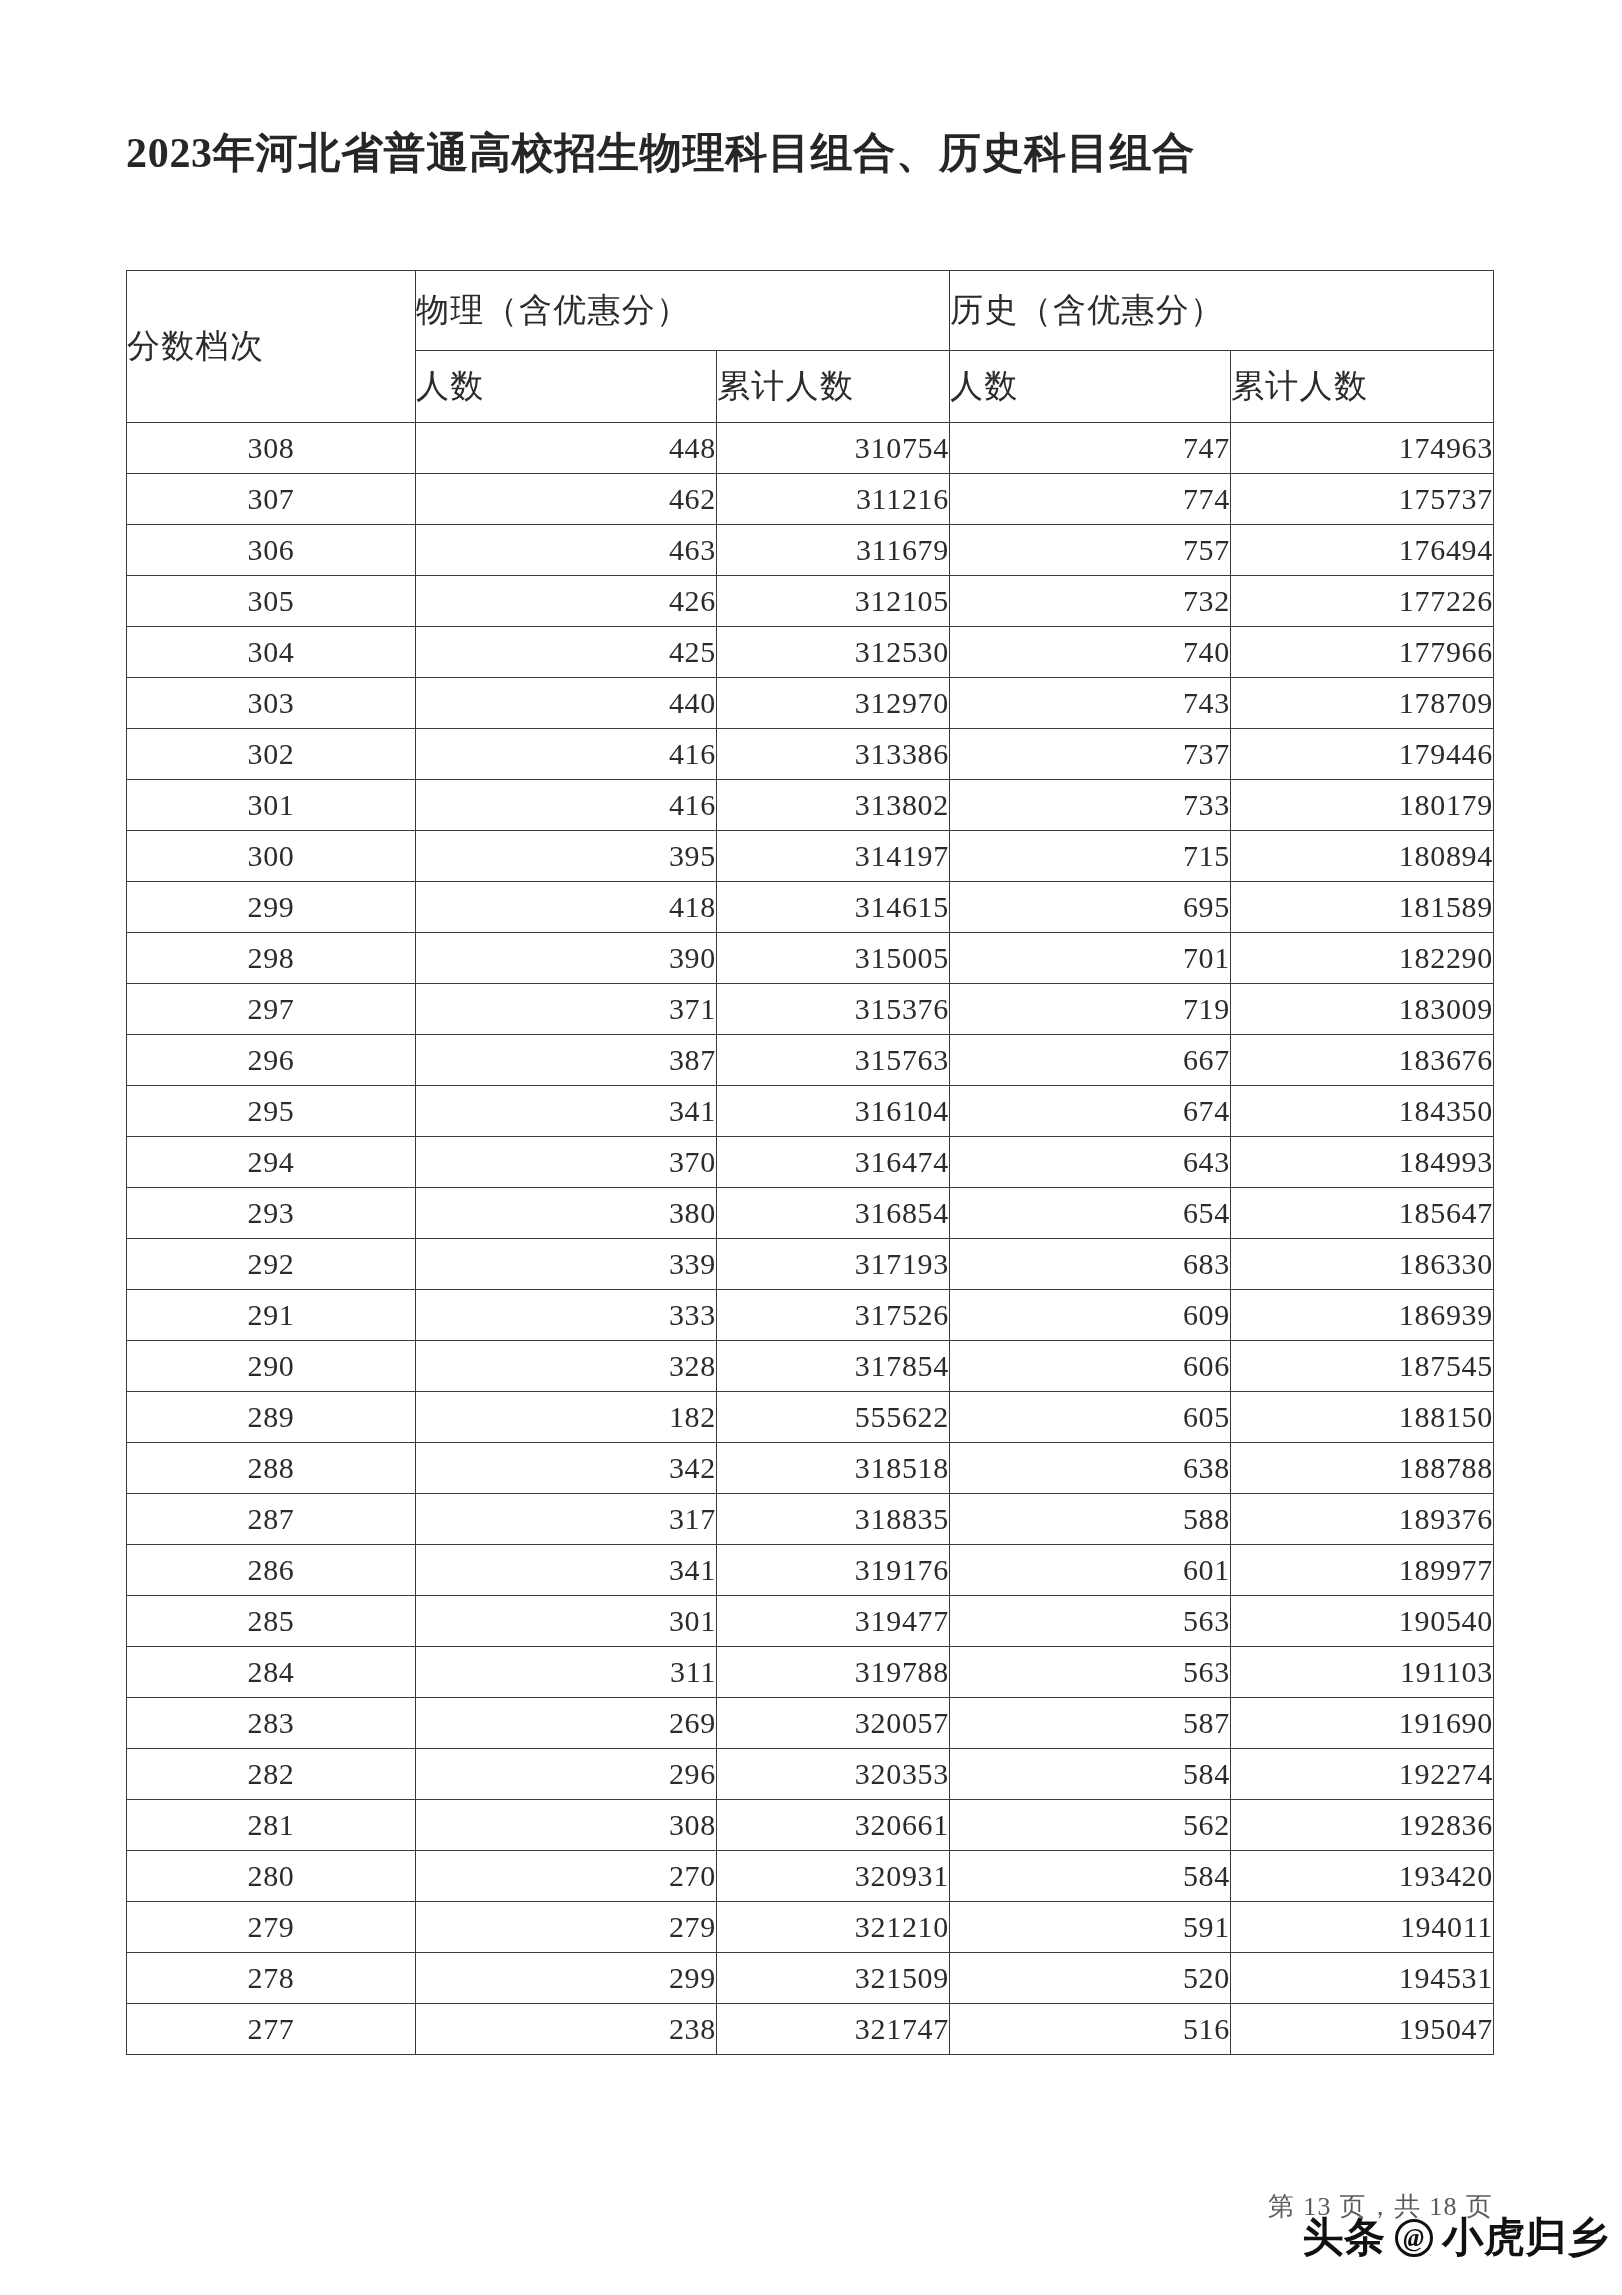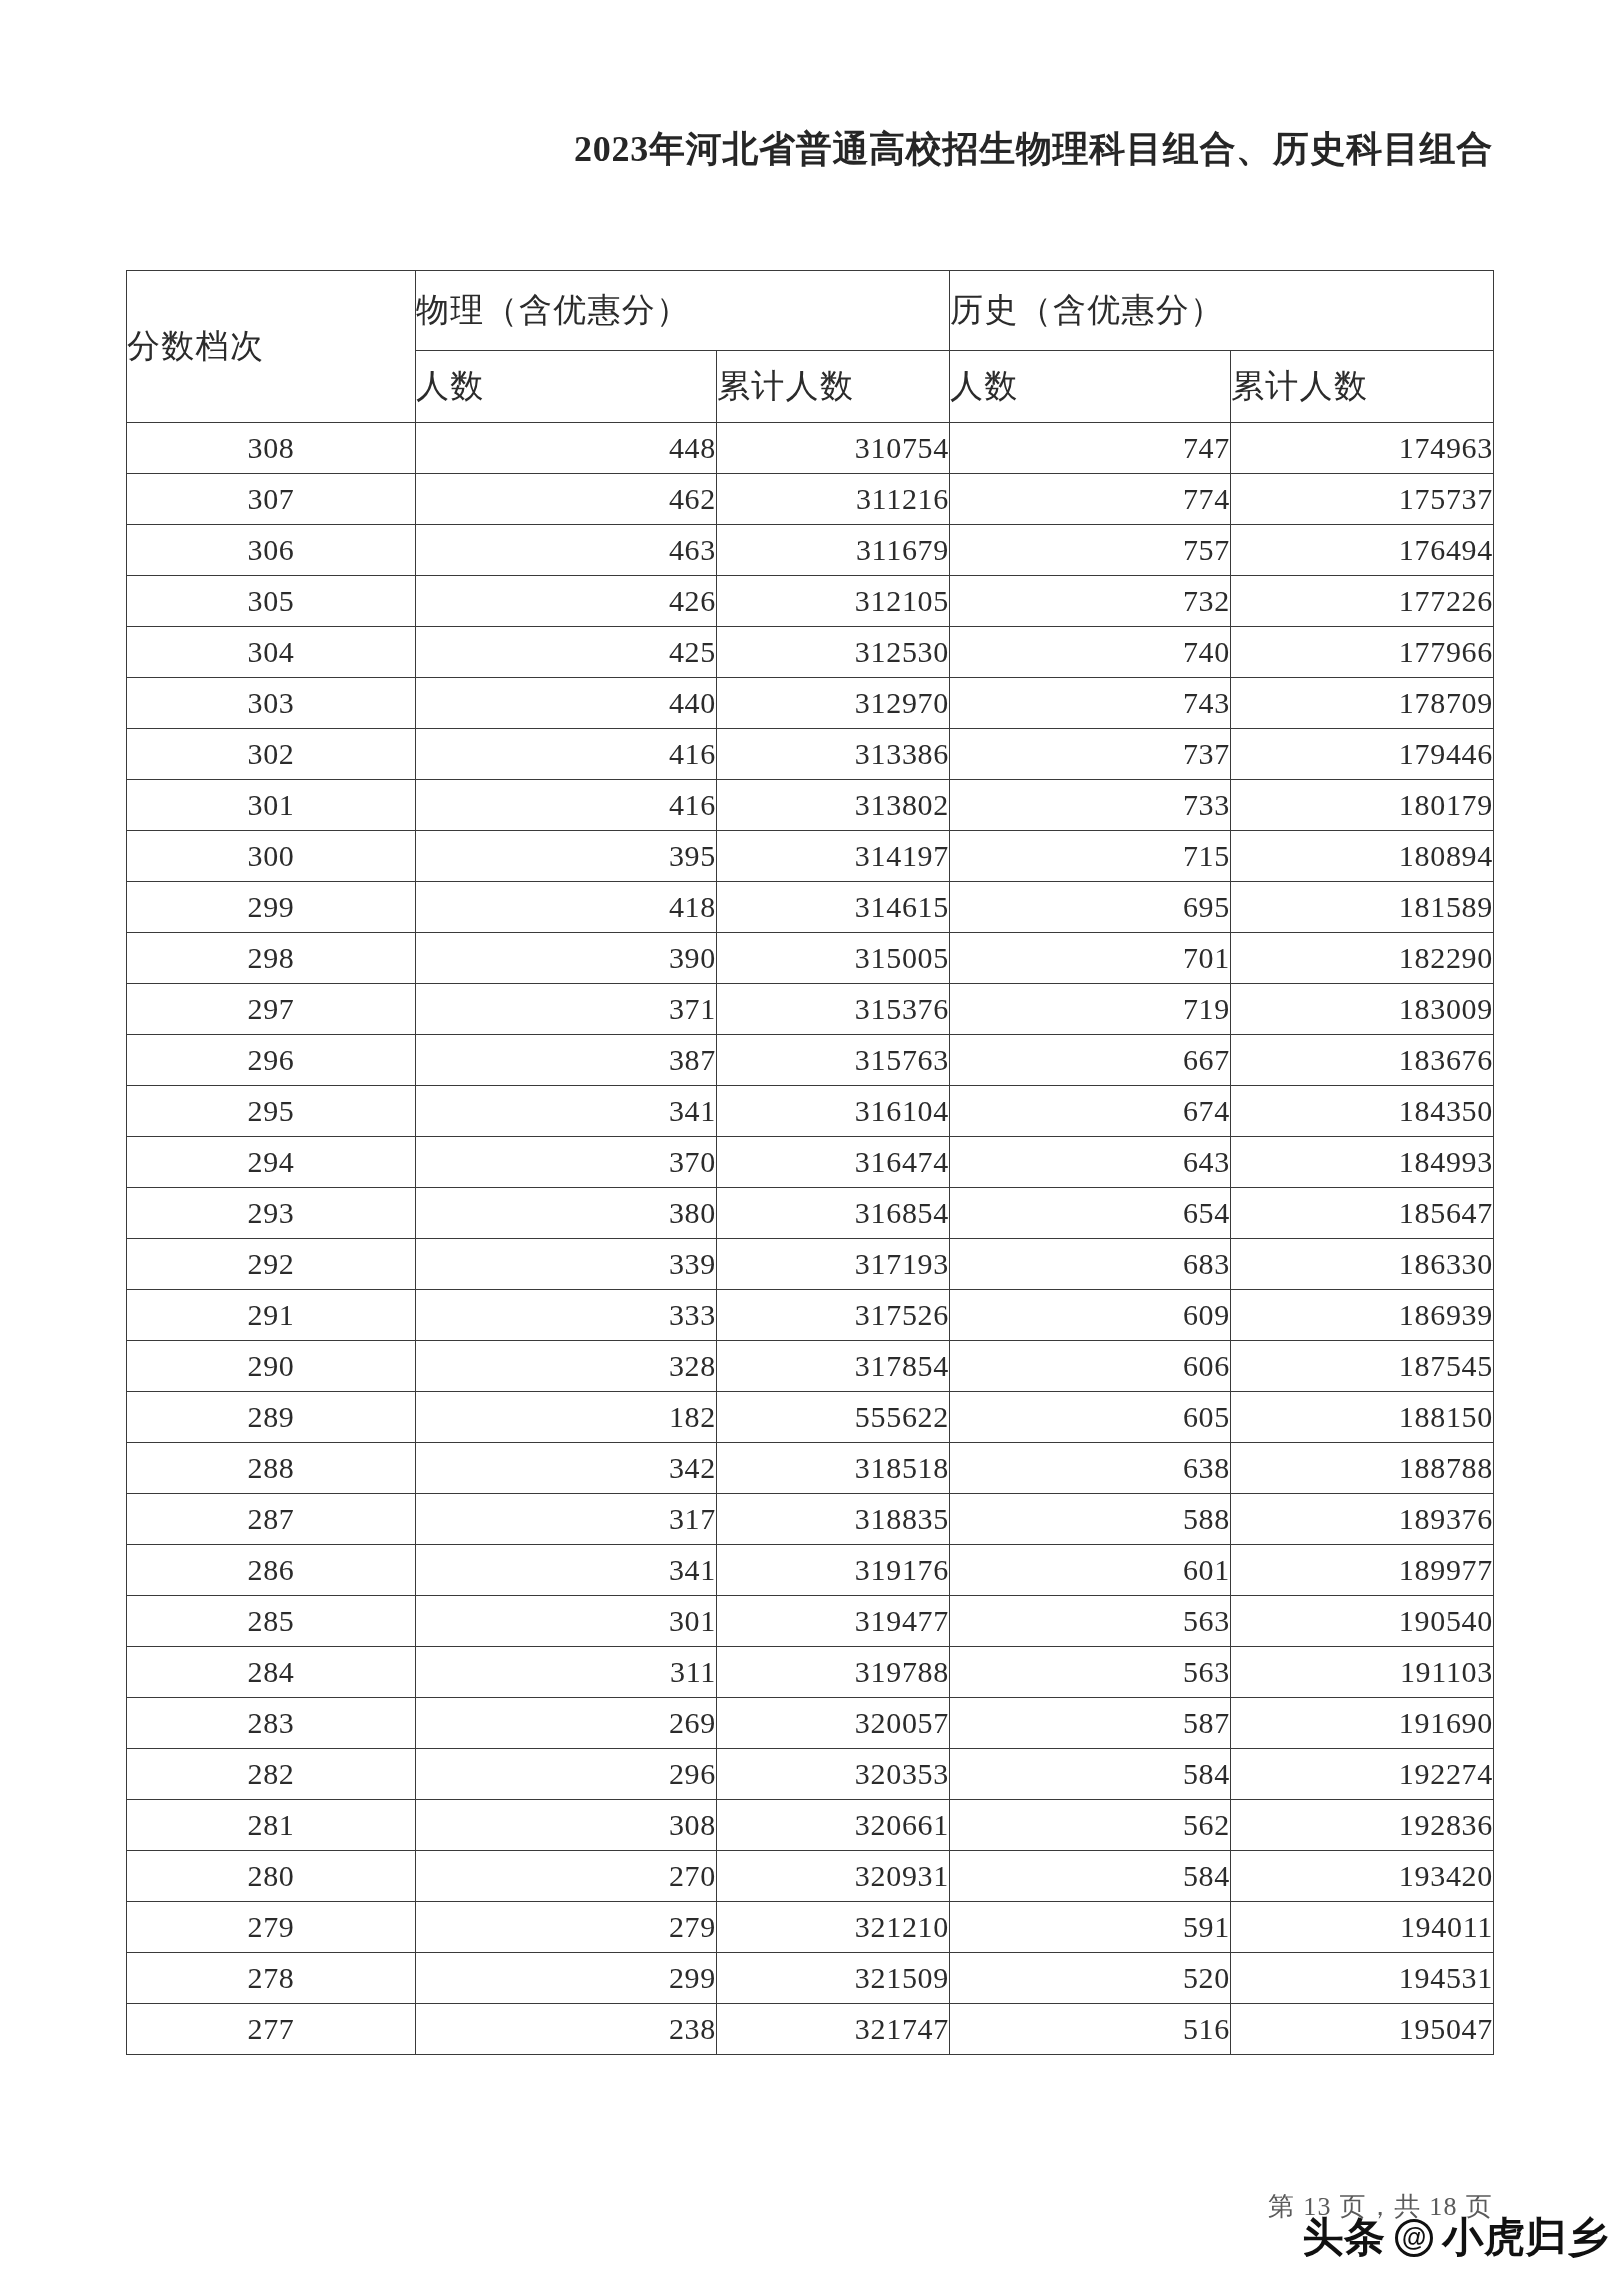--- a/index.html
+++ b/index.html
@@ -15,22 +15,22 @@
     color: #2b2b2b;
     overflow: hidden;
   }
 
   
   #doc-title {
     position: absolute;
     left: 126px;
     top: 124px;
     width: 1367px;
-    text-align: right;
-    font-size: 36px;
+    text-align: left;
+    font-size: 42px;
     font-weight: bold;
     line-height: 1.42;
     letter-spacing: 0.7px;
     color: #262626;
   }
   #doc-title .title-line { display: block; white-space: pre; }
 
   
   #score-table {
     position: absolute;
@@ -92,21 +92,21 @@
   }
 
   
   #watermark {
     position: absolute;
     right: 13px;
     top: 2210px;
     display: flex;
     align-items: center;
     gap: 9.2px;
-    font-family: Liberation Sans, sans-serif;
+    font-family: Liberation Serif, serif;
     font-size: 41px;
     font-weight: bold;
     color: #111111;
     letter-spacing: 0.7px;
   }
   #watermark .wm-at {
     display: inline-flex;
     align-items: center;
     justify-content: center;
     width: 38px;

